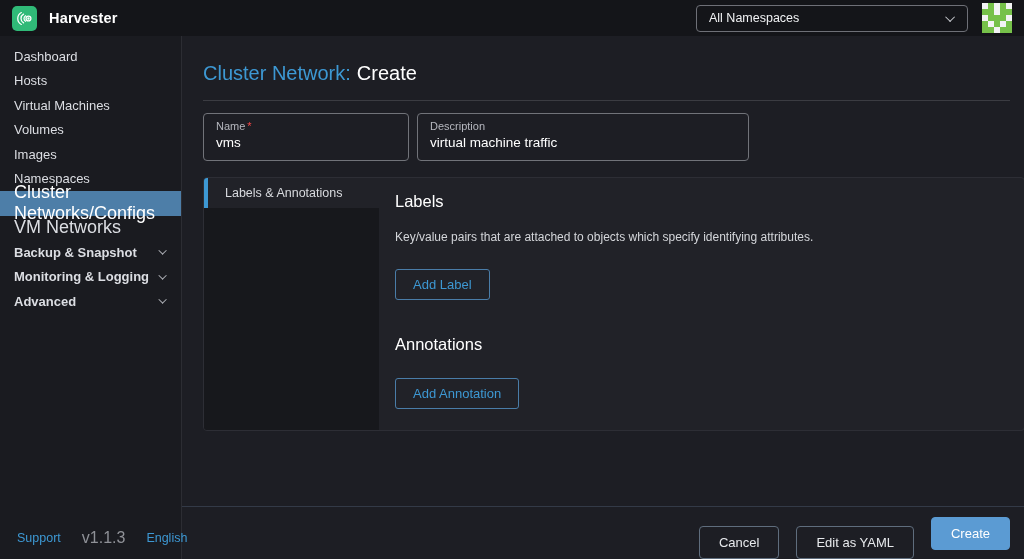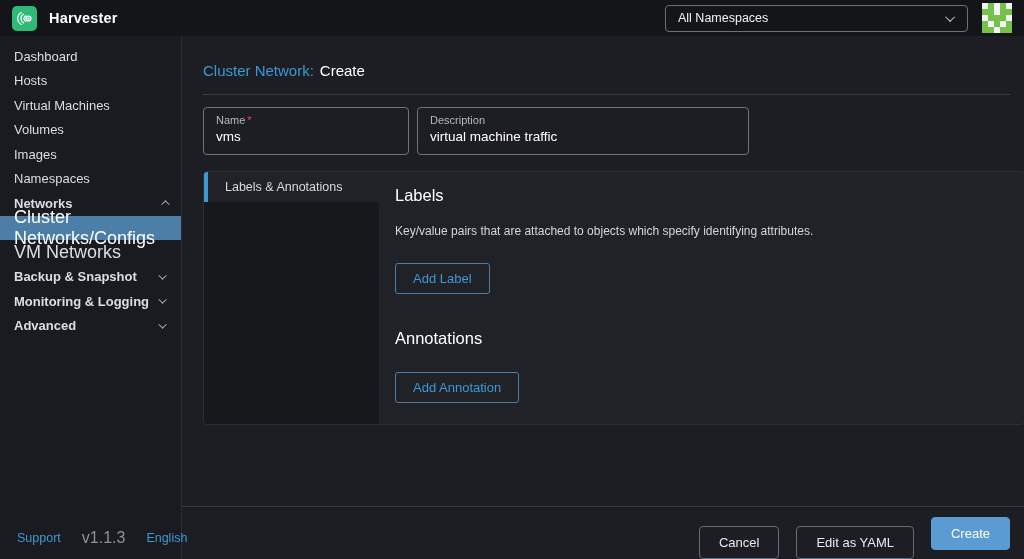--- a/index.html
+++ b/index.html
@@ -5,21 +5,21 @@
   * { margin:0; padding:0; box-sizing:border-box; }
   html,body { width:1024px; height:559px; background:#101114; overflow:hidden;
     font-family:"Liberation Sans","DejaVu Sans",sans-serif; }
   .app { width:1024px; height:559px; display:flex; flex-direction:column; background:#7dd3fc; }
 
   
   .header { height:36px; background:#141519; display:flex; align-items:center; padding:0 12px; flex:0 0 36px; }
   .logo { width:25px; height:25px; border-radius:5px; background:#30ba78; display:flex; align-items:center; justify-content:center; }
   .app-name { color:#ffffff; font-size:14.5px; font-weight:600; margin-left:12px; letter-spacing:.2px; }
   .header-right { margin-left:auto; display:flex; align-items:center; }
-  .ns-select { width:303px; height:27px; border:1px solid #6e7077; border-radius:4px; background:#141519;
+  .ns-select { width:272px; height:27px; border:1px solid #6e7077; border-radius:4px; background:#141519;
     display:flex; align-items:center; justify-content:space-between; padding:0 12px; cursor:pointer; }
   .ns-select span.txt { color:#f1f2f4; font-size:12.5px; }
   .chev { display:inline-block; width:7px; height:7px; border-left:1.6px solid #c6c8cd; border-bottom:1.6px solid #c6c8cd; }
   .chev.down { transform:rotate(-45deg) translateY(-2px); }
   .chev.up { transform:rotate(135deg) translateY(-2px); }
   .avatar { width:30px; height:30px; margin-left:14px; background:#f2f3f4; display:grid;
     grid-template-columns:repeat(5,1fr); grid-template-rows:repeat(5,1fr); cursor:pointer; }
   .avatar i { display:block; }
   .avatar i.g { background:#76c14a; }
 
@@ -38,21 +38,21 @@
   .sidebar-footer { position:absolute; left:2px; right:0; bottom:12px; display:flex; align-items:center;
     padding:0 15px; gap:0; }
   .sidebar-footer a { font-size:12.5px; text-decoration:none; cursor:pointer; }
   .sf-link { color:#3d98d3; }
   .sf-version { color:#8f9197; margin:0 21px; }
 
   
   .main { flex:1; display:flex; flex-direction:column; min-width:0; background:#1d1e24; }
   .content { flex:1; padding:26px 14px 0 21px; min-height:0; }
 
-  .page-title { font-size:15px; font-weight:400; }
+  .page-title { font-size:20px; font-weight:400; }
   .page-title .pt-prefix { color:#3d98d3; }
   .page-title .pt-action { color:#ffffff; margin-left:6px; }
 
   .divider { height:1px; background:#3b3c42; margin-top:15px; }
 
   
   .form-row { display:flex; gap:8px; margin-top:12px; }
   .field { border:1px solid #717379; border-radius:4px; height:48px; padding:6px 12px; background:transparent; }
   .field.name { width:206px; }
   .field.desc { width:332px; }
@@ -148,24 +148,20 @@
         </div>
       <div class="nav-item">
           <span>Volumes</span>
         </div>
       <div class="nav-item">
           <span>Images</span>
         </div>
       <div class="nav-item">
           <span>Namespaces</span>
         </div>
-      <div class="nav-item group">
-        <span>Networks</span>
-        <span class="chev up"></span>
-      </div>
       <div class="nav-item child selected">
           <span>Cluster Networks/Configs</span>
         </div>
       <div class="nav-item child">
           <span>VM Networks</span>
         </div>
       <div class="nav-item group">
         <span>Backup &amp; Snapshot</span>
         <span class="chev down"></span>
       </div>

